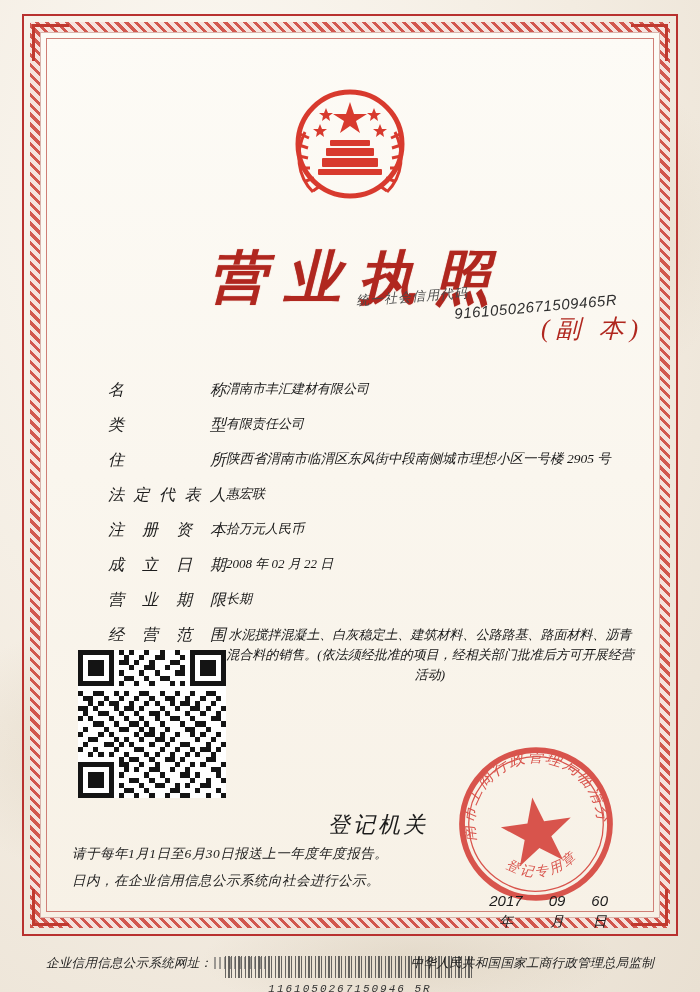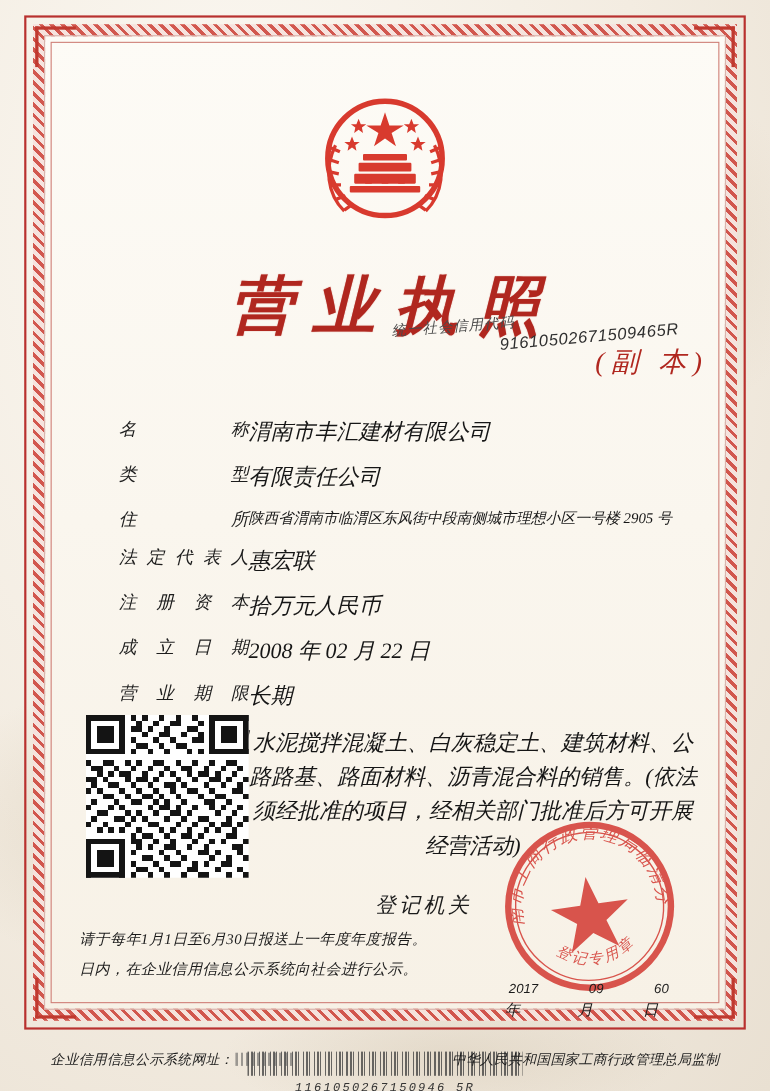--- a/index.html
+++ b/index.html
@@ -86,44 +86,44 @@
   }
 
   
   .fields{position:absolute;left:52px;top:330px;right:10px;}
   .row{display:flex;align-items:flex-start;margin-bottom:14px;}
   .lbl{
     width:118px;flex:none;font-size:16px;color:#1d1d1d;
     display:flex;justify-content:space-between;letter-spacing:0;
   }
   .lbl span{display:inline-block;}
-  .val{font-size:20px;color:#161616;line-height:1.35;}
+  .val{font-size:13px;color:#161616;line-height:1.35;}
   .val.small{font-size:13.5px;}
   .val.multi{line-height:1.55;text-align:center;}
 
   
   .qr{position:absolute;left:22px;top:600px;width:148px;height:148px;}
 
   
   .seal{position:absolute;right:24px;top:690px;width:168px;height:168px;opacity:.82;}
 
   
   .registry{
-    position:absolute;left:285px;top:760px;font-size:19px;color:#1b1b1b;letter-spacing:3px;
+    position:absolute;left:272px;top:760px;font-size:22px;color:#1b1b1b;letter-spacing:3px;
   }
   .notice{
     position:absolute;left:16px;top:790px;right:10px;
     font-size:13.5px;color:#1b1b1b;line-height:2.0;letter-spacing:.5px;
   }
   .date-row{
     position:absolute;right:36px;top:842px;font-size:15px;color:#1b1b1b;
     display:flex;gap:26px;
   }
   .date-row .d{text-align:center;}
-  .date-row .num{font-family:"Liberation Sans", sans-serif;font-size:12px;margin-left:20px;}
+  .date-row .num{font-family:"Liberation Sans", sans-serif;font-size:15px;}
   .date-row .unit{font-size:14px;margin-top:4px;}
 
   
   .barcode{position:absolute;left:0;right:0;top:906px;text-align:center;}
   .barcode .bars{display:inline-block;height:22px;width:250px;
     background:repeating-linear-gradient(90deg,#3a3a3a 0 1px,transparent 1px 3px,#3a3a3a 3px 5px,transparent 5px 6px,#3a3a3a 6px 7px,transparent 7px 10px);
     opacity:.75;}
   .barcode .bnum{font-family:"Liberation Mono", monospace;font-size:11px;color:#333;letter-spacing:2px;margin-top:1px;}
 
   

